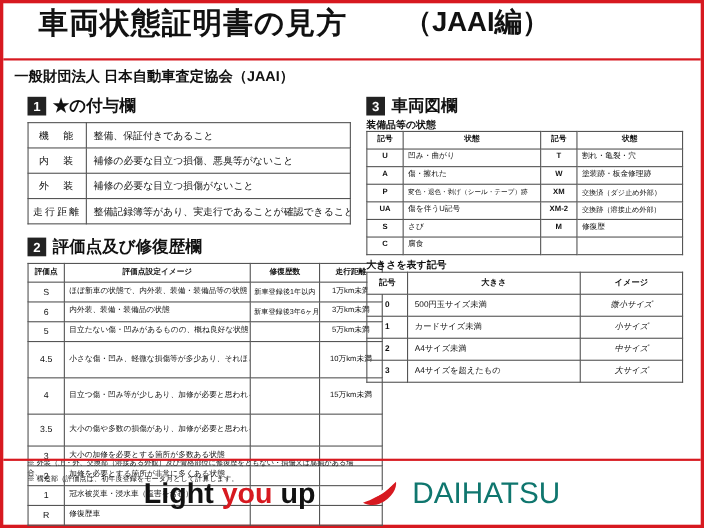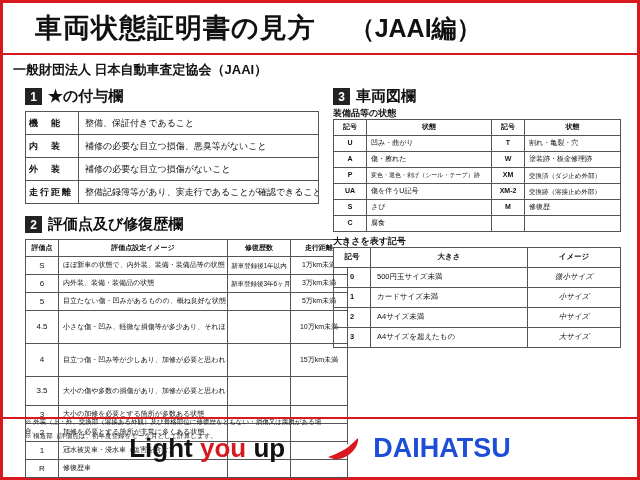--- a/index.html
+++ b/index.html
@@ -23,35 +23,34 @@
     background: #ffffff;
   }
   
   .title-bar {
     position: absolute;
     left: 0;
     top: 0;
     width: 634px;
     height: 52px;
     display: flex;
-    align-items: center;
     border-bottom: 2px solid #d71920;
     box-sizing: border-box;
   }
   .title-main {
     font-size: 27px;
     font-weight: bold;
     letter-spacing: 1px;
     margin-left: 32px;
     white-space: nowrap;
   }
   .title-sub {
     font-size: 25px;
     font-weight: bold;
-    margin-left: 34px;
+    margin-left: 52px;
     white-space: nowrap;
   }
   .assoc {
     position: absolute;
     left: 10px;
     top: 58px;
     font-size: 13px;
     font-weight: bold;
     white-space: nowrap;
   }
@@ -94,23 +93,24 @@
     line-height: 1.15;
     overflow: hidden;
     white-space: nowrap;
   }
   .hdr { background: #ffffff; font-weight: bold; text-align: center; }
   
   #tbl-equip { left: 22px; top: 108px; width: 294px; }
   #tbl-equip td { height: 20px; }
   #tbl-equip td.k {
     width: 46px;
+    text-align: center;
     font-size: 9px;
     letter-spacing: 2px;
-    font-weight: bold;
+    font-weight: normal;
   }
   #tbl-equip td.v { font-size: 9px; padding-left: 6px; }
   
   #tbl-rate { left: 22px; top: 236px; width: 294px; }
   #tbl-rate td, #tbl-rate th { font-size: 7px; }
   #tbl-rate th { height: 14px; }
   #tbl-rate td { height: 15px; }
   #tbl-rate td.score { width: 26px; text-align: center; font-size: 8px; }
   #tbl-rate td.desc { width: 162px; text-align: left; padding-left: 4px; }
   #tbl-rate td.rep { width: 56px; text-align: center; font-size: 6.5px; }
@@ -169,22 +169,22 @@
     margin-left: 40px;
   }
   .d-mark {
     width: 40px;
     height: 30px;
     margin-right: 8px;
     position: relative;
   }
   .brand-name {
     font-size: 27px;
-    font-weight: bold;
-    color: #1d4ed8;
+    font-weight: normal;
+    color: #0f766e;
     letter-spacing: 0px;
     white-space: nowrap;
   }
 </style>
 </head>
 <body>
 
 <div class="page">
 
   <div class="title-bar">

